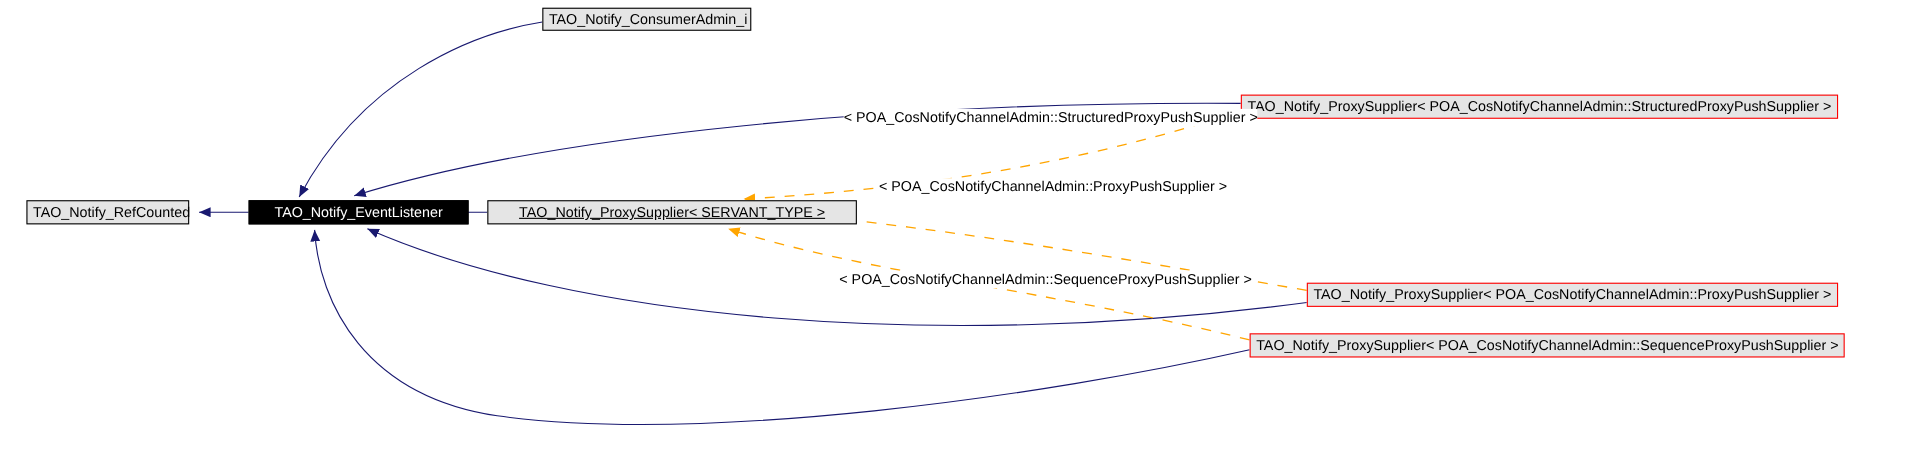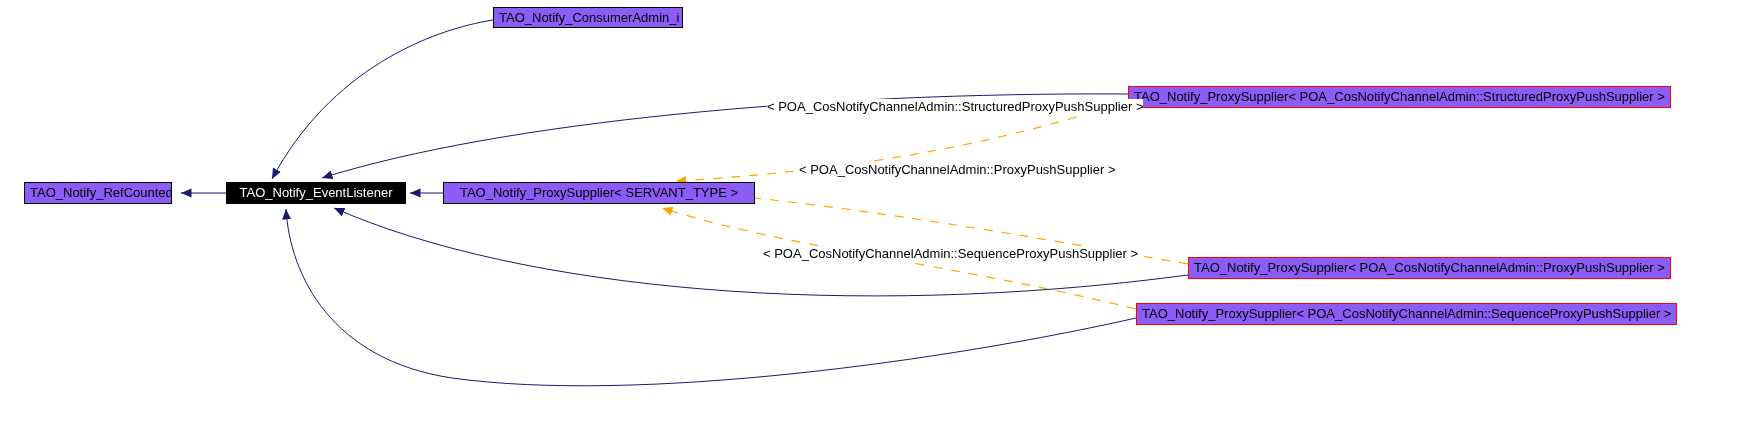--- a/index.html
+++ b/index.html
@@ -1,19 +1,19 @@
 <!DOCTYPE html>
 <html><head>
 <meta charset="utf-8">
 <style>
   html,body{margin:0;padding:0;background:#ffffff;}
   #stage{position:relative;width:1740px;height:430px;background:#ffffff;overflow:hidden;
          font-family:"Liberation Sans",sans-serif;}
   #edges{position:absolute;left:0;top:0;width:1740px;height:430px;}
-  .node{position:absolute;box-sizing:border-box;border:1px solid #000;background:#8b5cf6;
+  .node{position:absolute;box-sizing:border-box;border:1px solid #000;background:#e5e5e5;
         color:#000;font-size:13px;height:22px;line-height:20px;padding:0 5px;
         text-align:center;white-space:nowrap;cursor:pointer;}
   .node.current{background:#000;color:#fff;border-color:#000;cursor:default;}
   .node.highlight{border-color:#ff0000;}
   .edge-label{position:absolute;font-size:13px;height:16px;line-height:16px;
               white-space:nowrap;color:#000;background:#ffffff;}
 </style>
 </head>
 <body>
 
@@ -36,23 +36,23 @@
     <path d="M 1188 275 C 850 320, 520 290, 334 208" fill="none" stroke="#191970" stroke-width="1" marker-end="url(#ab)"></path>
     <path d="M 1136 318 C 950 360, 640 404, 452 378 C 332 360, 290 276, 286 209" fill="none" stroke="#191970" stroke-width="1" marker-end="url(#ab)"></path>
 
     <path d="M 1128 101 C 980 150, 830 172, 676 181" fill="none" stroke="#ffa500" stroke-width="1.2" stroke-dasharray="9 9" marker-end="url(#ao)"></path>
     <path d="M 1188 264 C 1010 233, 880 211, 736 196" fill="none" stroke="#ffa500" stroke-width="1.2" stroke-dasharray="9 9" marker-end="url(#ao)"></path>
     <path d="M 1136 309 C 950 263, 790 249, 662 208" fill="none" stroke="#ffa500" stroke-width="1.2" stroke-dasharray="9 9" marker-end="url(#ao)"></path>
   </svg>
 
   <div class="node" style="left:24px;top:182px;width:148px;">TAO_Notify_RefCounted</div>
 
-  <div class="node current" style="left:226px;top:182px;width:180px;">TAO_Notify_EventListener</div>
+  <div class="node current" style="left:226px;top:182px;width:200px;">TAO_Notify_EventListener</div>
 
-  <div class="node" style="left:443px;top:182px;width:312px;">TAO_Notify_ProxySupplier&lt; SERVANT_TYPE &gt;</div>
+  <div class="node" style="left:443px;top:182px;width:336px;text-decoration:underline;">TAO_Notify_ProxySupplier&lt; SERVANT_TYPE &gt;</div>
 
   <div class="node" style="left:493px;top:7px;width:190px;height:21px;line-height:19px;">TAO_Notify_ConsumerAdmin_i</div>
 
   <div class="node highlight" style="left:1128px;top:86px;">TAO_Notify_ProxySupplier&lt; POA_CosNotifyChannelAdmin::StructuredProxyPushSupplier &gt;</div>
 
   <div class="node highlight" style="left:1188px;top:257px;">TAO_Notify_ProxySupplier&lt; POA_CosNotifyChannelAdmin::ProxyPushSupplier &gt;</div>
 
   <div class="node highlight" style="left:1136px;top:303px;">TAO_Notify_ProxySupplier&lt; POA_CosNotifyChannelAdmin::SequenceProxyPushSupplier &gt;</div>
 
   <div class="edge-label" style="left:767px;top:99px;">&lt; POA_CosNotifyChannelAdmin::StructuredProxyPushSupplier &gt;</div>

